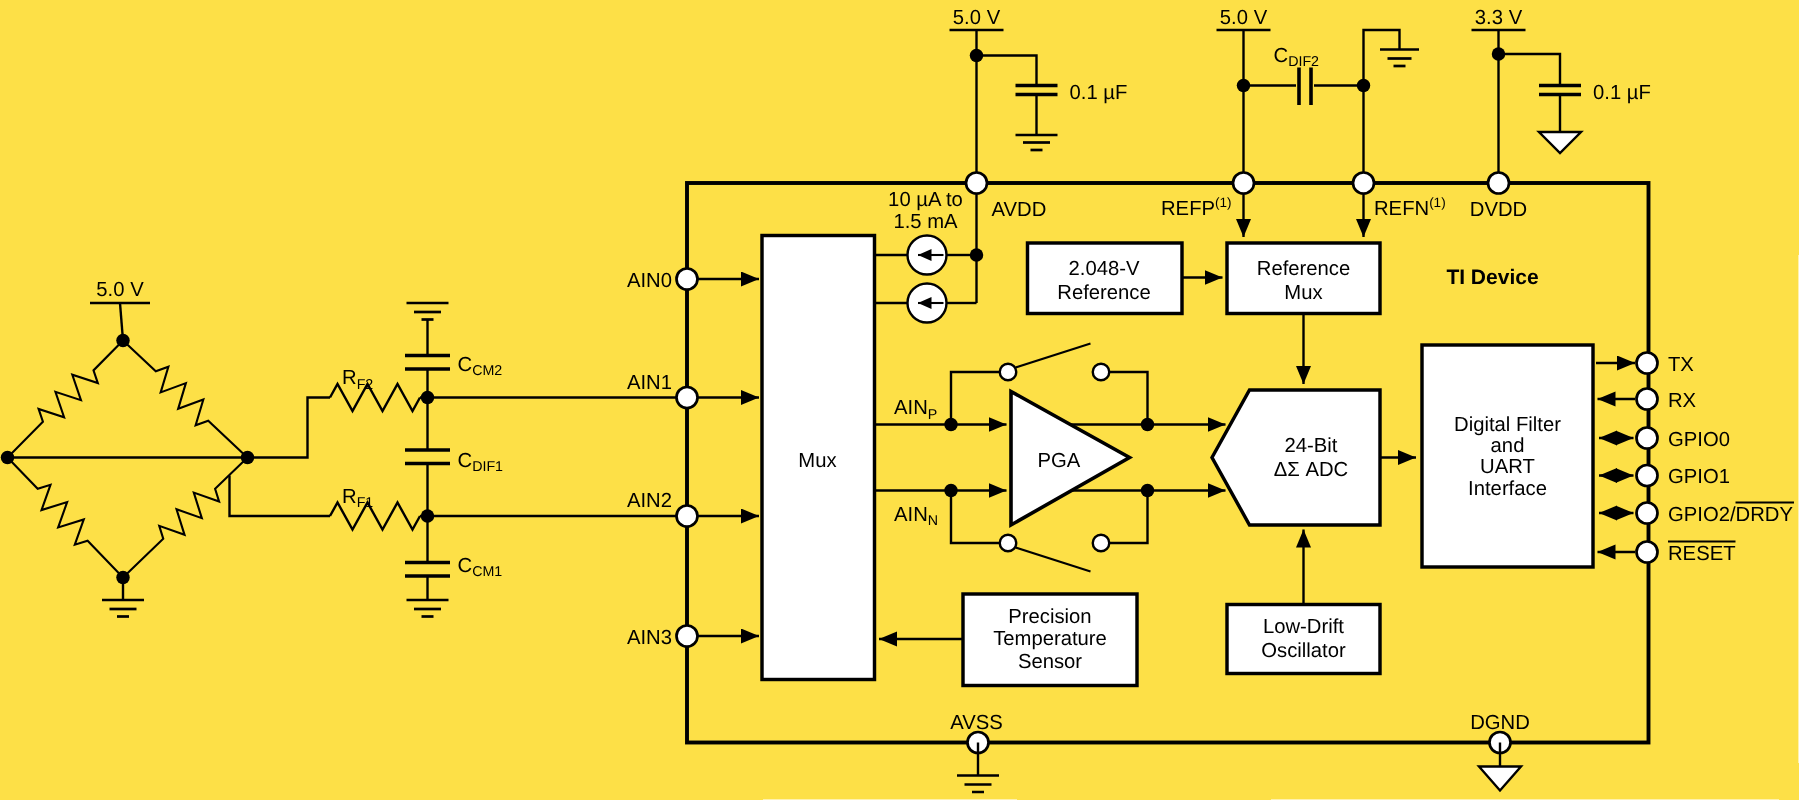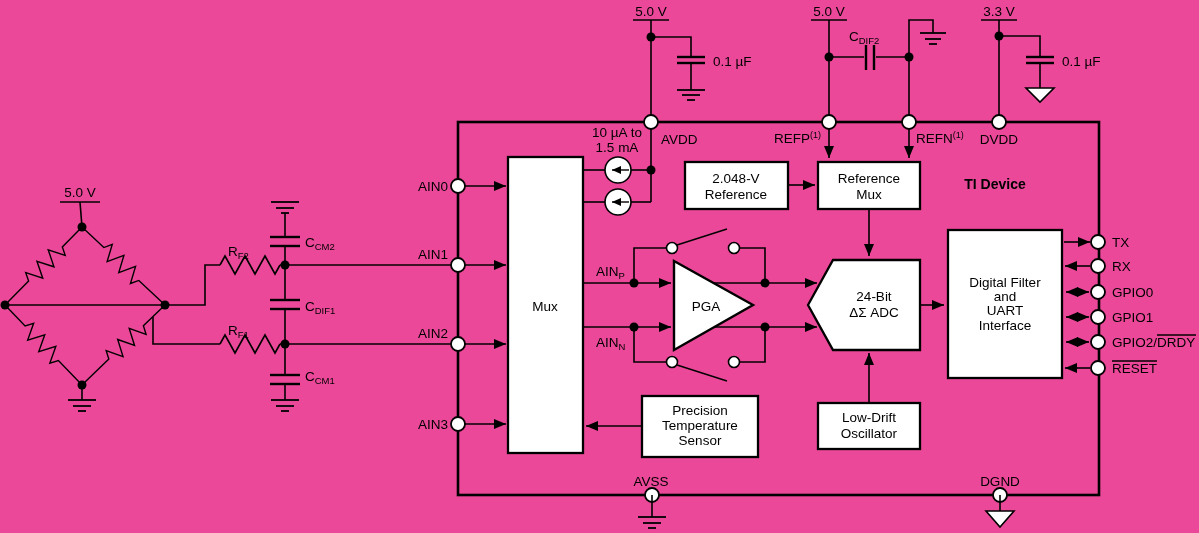--- a/index.html
+++ b/index.html
@@ -1,16 +1,16 @@
 <!DOCTYPE html>
 <html><head>
 <meta charset="utf-8">
 <style>
   html,body{margin:0;padding:0;background:#ffffff;}
-  .stage{position:relative;width:1199px;height:533px;background:#ec4899;overflow:hidden;}
+  .stage{position:relative;width:1199px;height:533px;background:#fde047;overflow:hidden;}
   svg{font-family:"Liberation Sans",sans-serif;}
   text{fill:#000;font-size:13.5px;}
   .sub{font-size:9.5px;}
   .sup{font-size:9px;}
   .bold{font-weight:bold;font-size:14px;}
   .wire{stroke:#000;stroke-width:1.6;fill:none;}
   .thin{stroke:#000;stroke-width:1.4;fill:none;}
   .blk{stroke:#000;stroke-width:2.3;fill:#ffffff;}
   .devbox{stroke:#000;stroke-width:2.6;fill:none;}
   .plate{stroke:#000;stroke-width:2.4;fill:none;}

